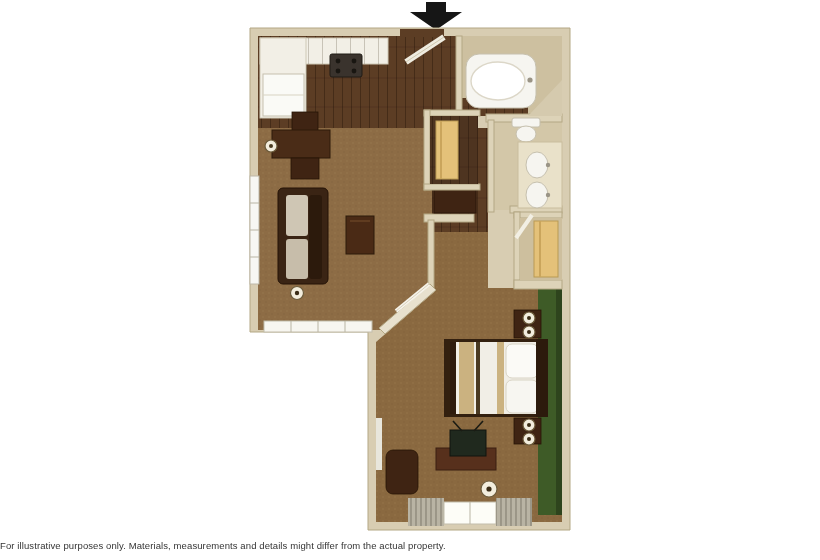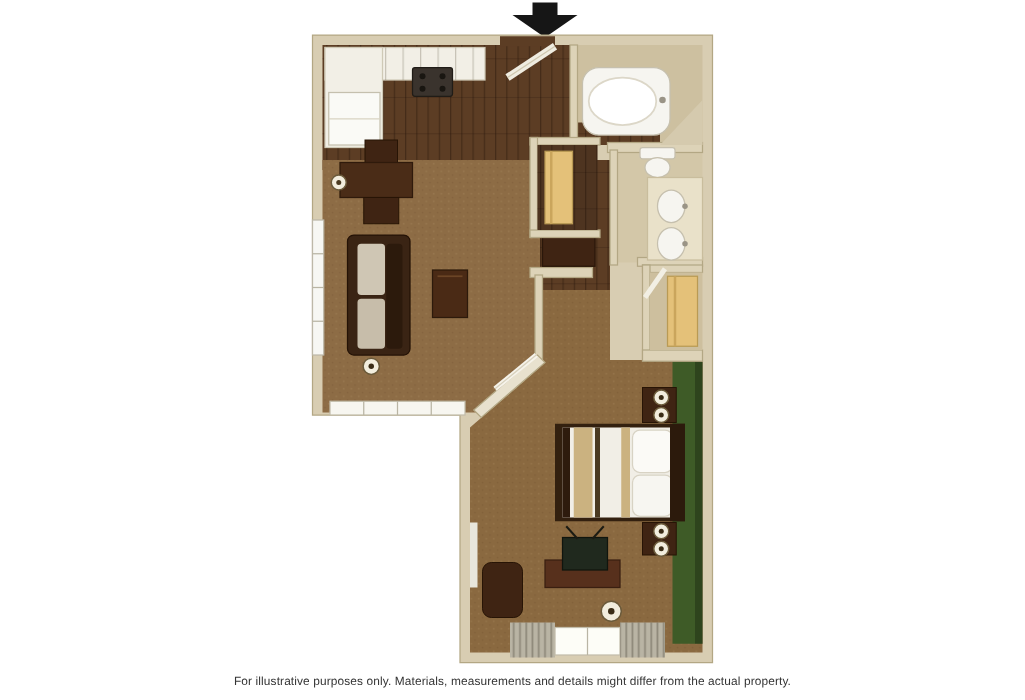--- a/index.html
+++ b/index.html
@@ -1,19 +1,19 @@
 <!DOCTYPE html>
 <html><head>
 <meta charset="utf-8">
 <style>
   html,body{margin:0;padding:0;background:#ffffff;}
   .stage{position:relative;width:820px;height:560px;background:#ffffff;overflow:hidden;
          font-family:"Liberation Sans", sans-serif;}
   .plan-svg{position:absolute;left:0;top:0;}
-  .caption{position:absolute;left:0;top:540px;width:820px;text-align:center;
+  .caption{position:absolute;left:0;top:540px;width:820px;
            font-size:9.5px;color:#343434;letter-spacing:0.1px;}
   .wall-stroke{stroke:#b3a784;stroke-width:1;}
   .furn-dark{fill:#3f2413;stroke:#271405;stroke-width:0.8;}
   .fixture{fill:#f6f5f0;stroke:#c6c0ae;stroke-width:1;}
   .lampface{fill:#f2eddd;stroke:#6b5a3a;stroke-width:1.2;}
   .mullion{stroke:#b9b5a4;stroke-width:1;}
 </style>
 </head>
 <body>
 

